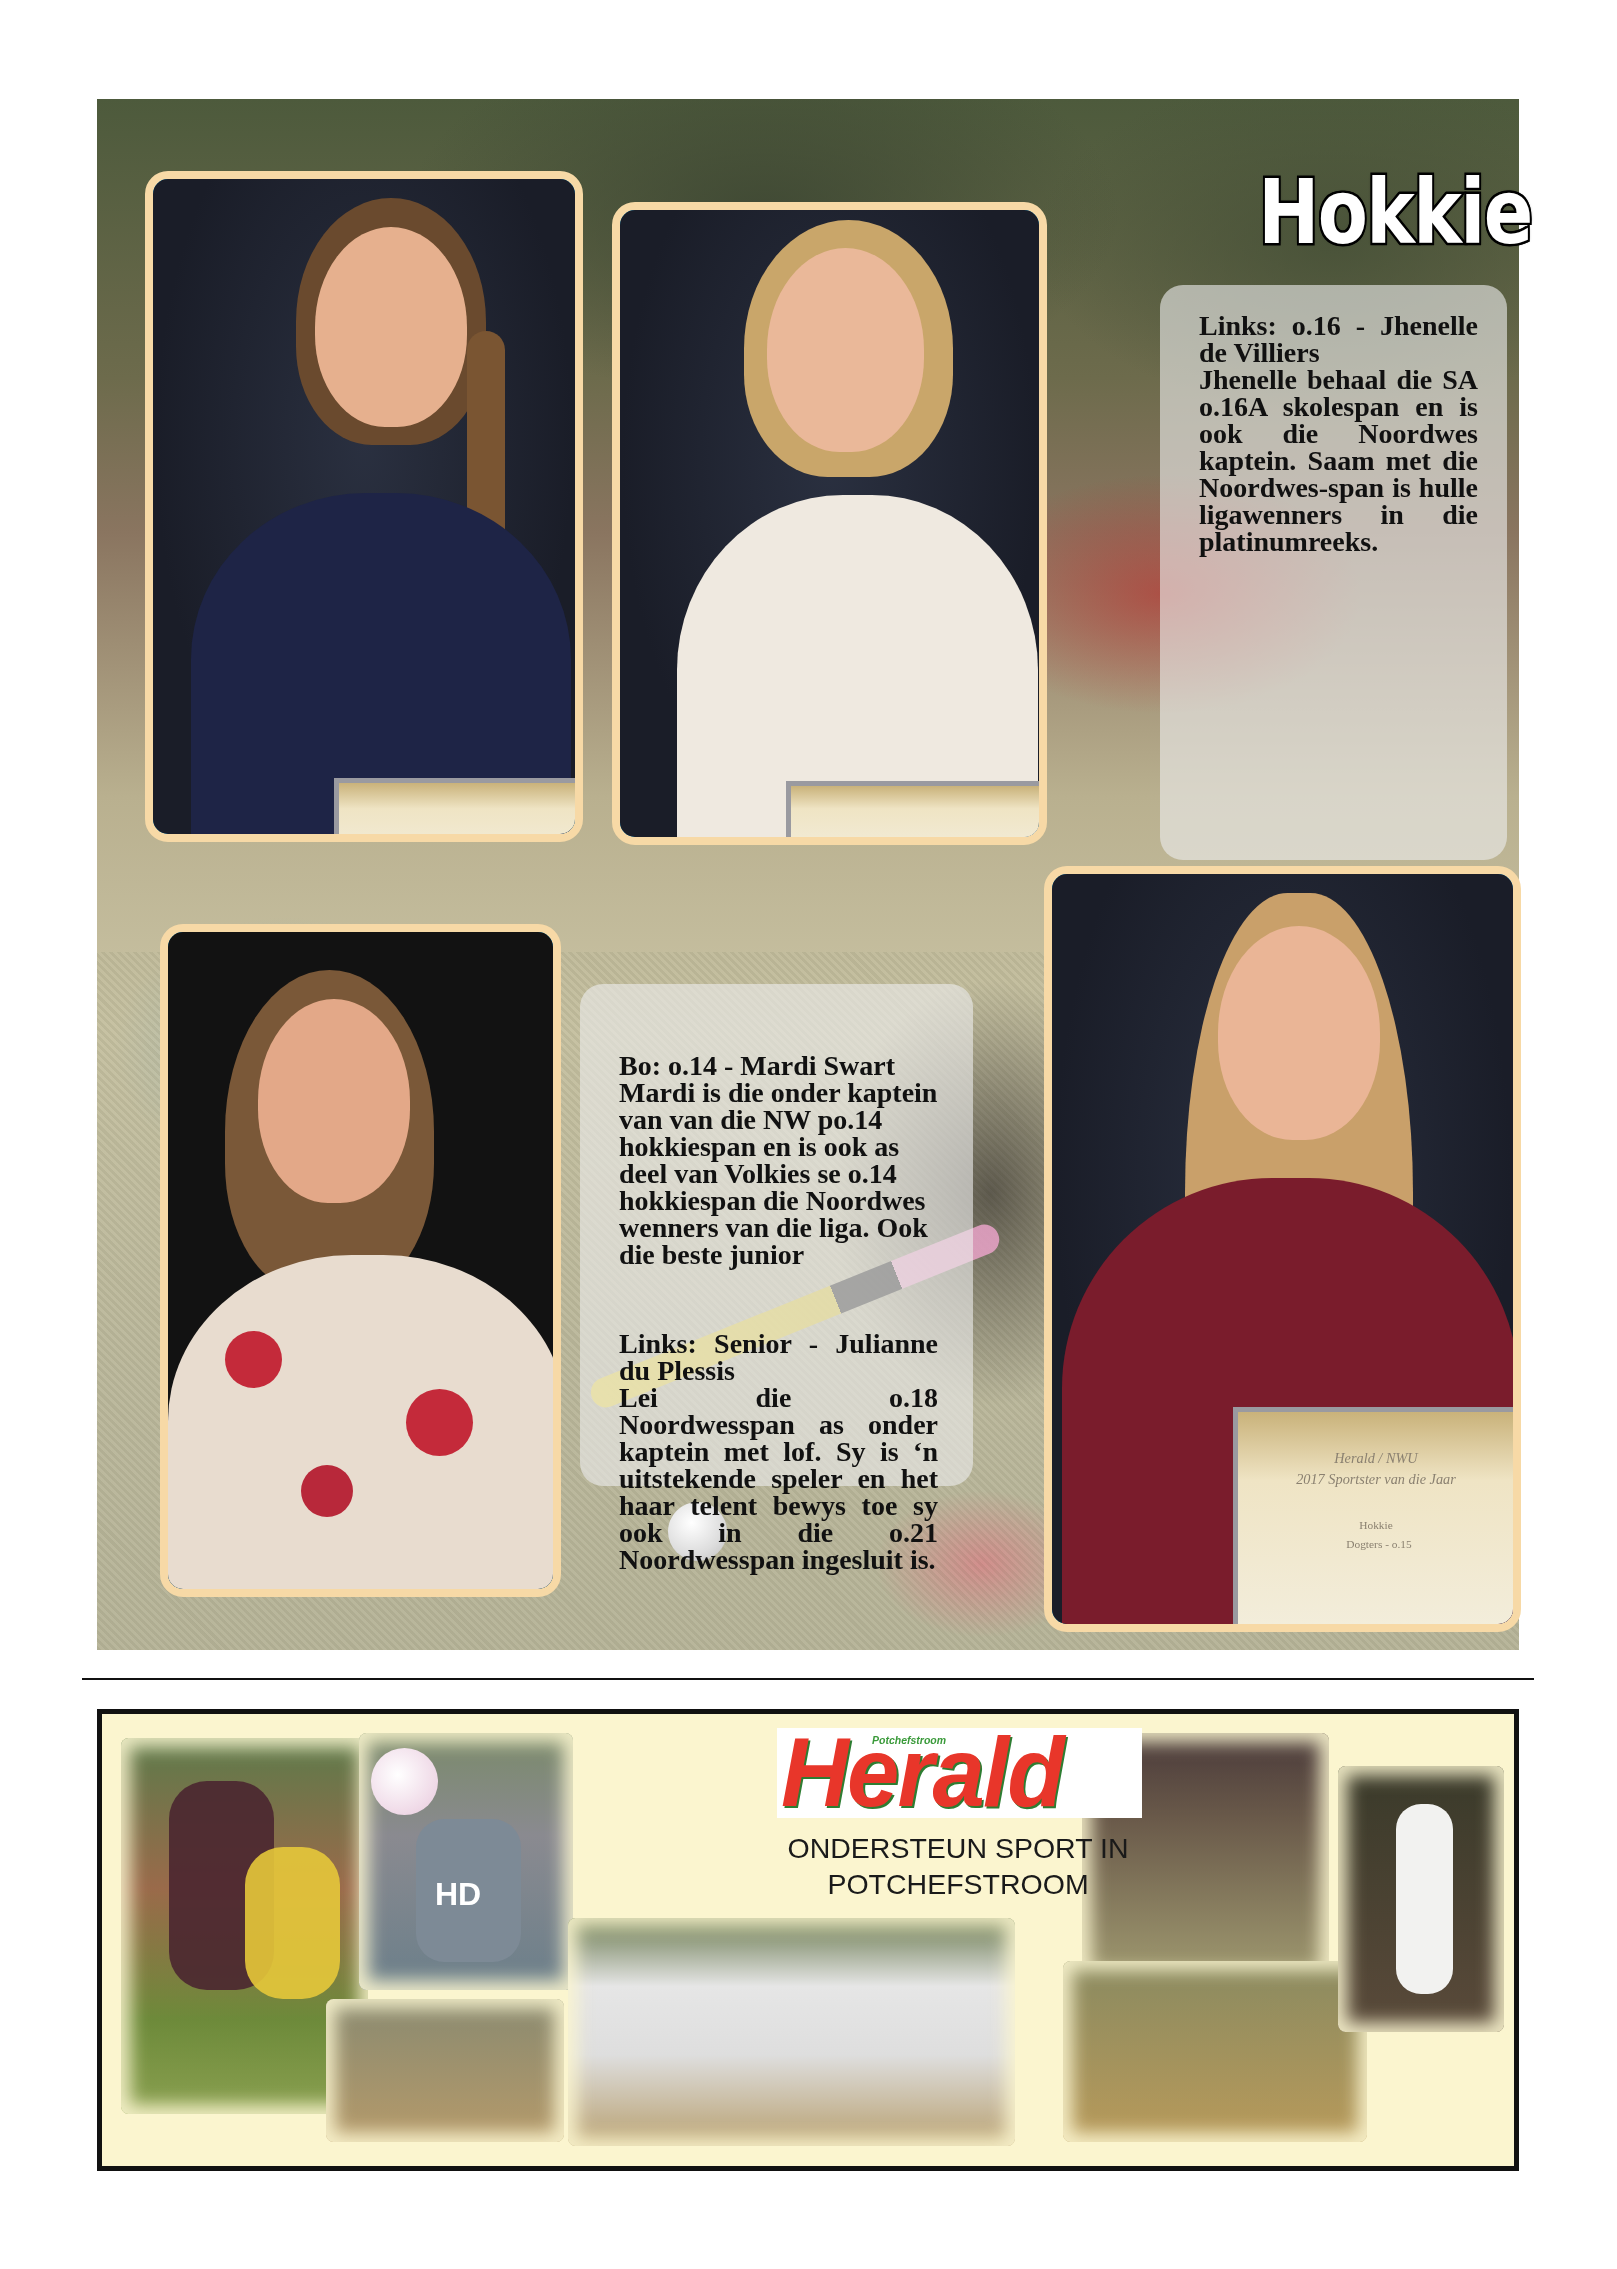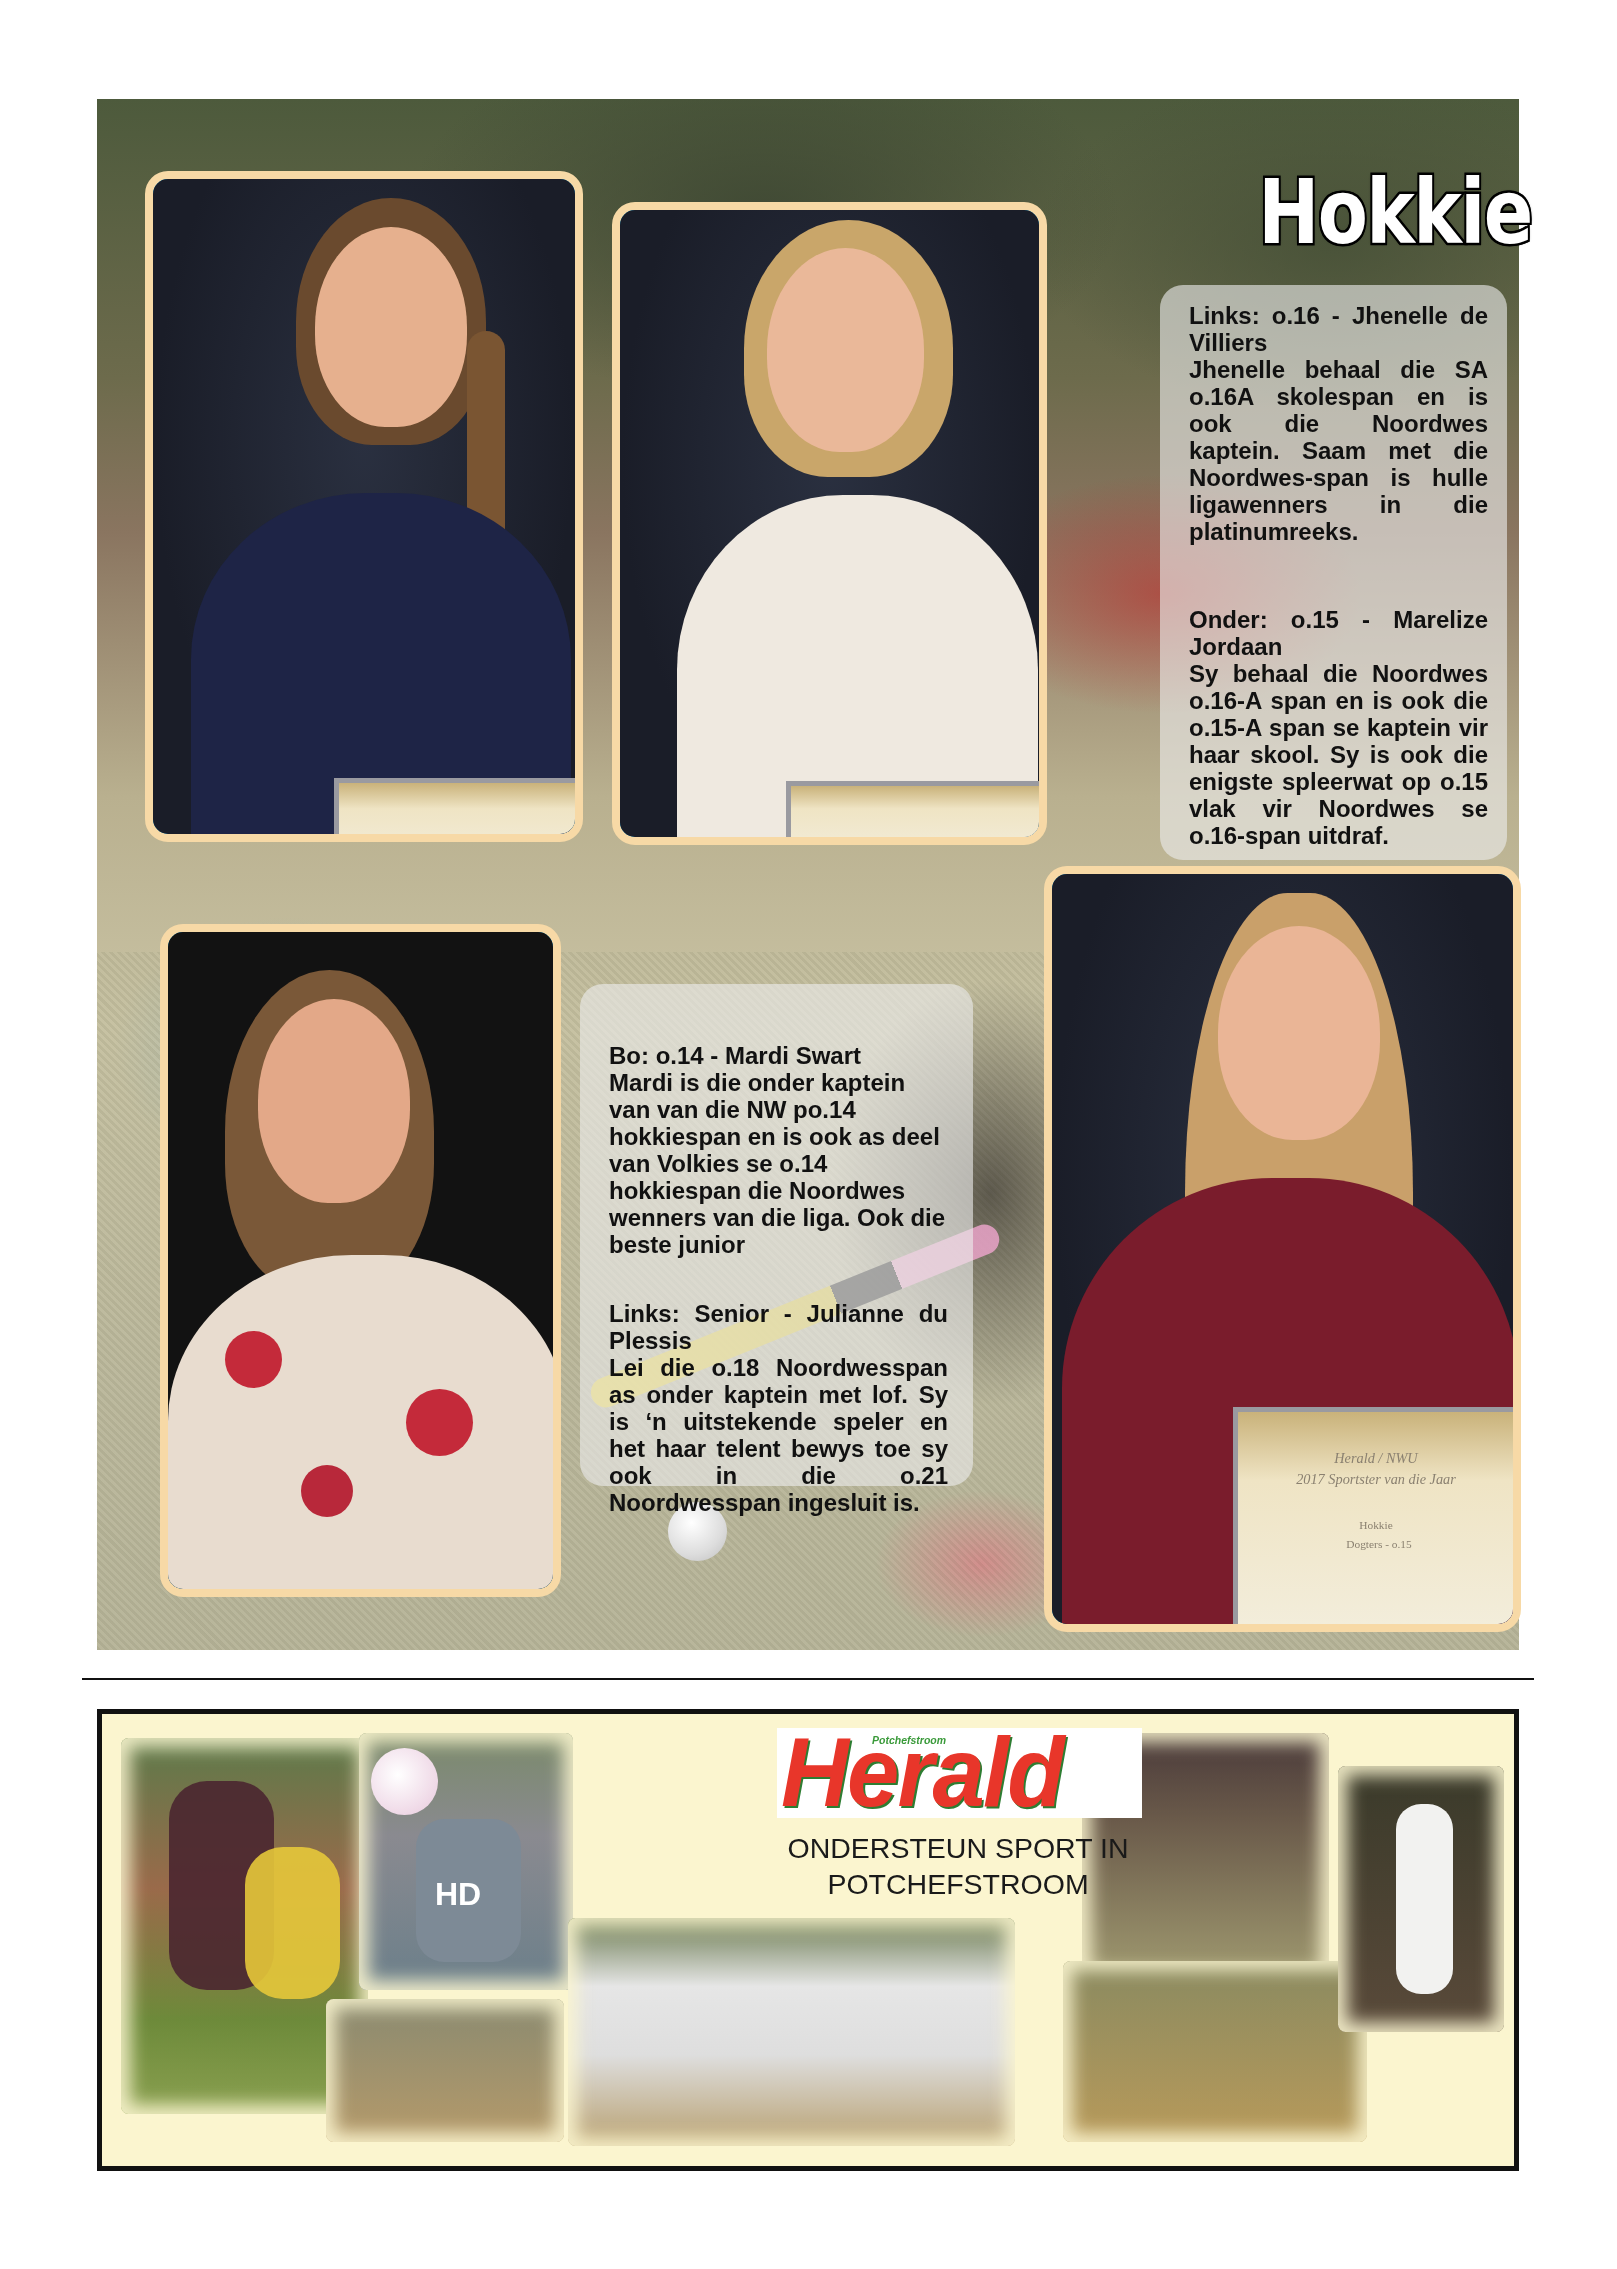--- a/index.html
+++ b/index.html
@@ -73,22 +73,23 @@
     transform:scaleX(0.82); transform-origin:right center;
     -webkit-text-stroke:4.8px #000000; paint-order:stroke fill;
     text-shadow:0 0 3.8px #000, 1.9px 1.9px 0 #000, -1.9px -1.9px 0 #000, 1.9px -1.9px 0 #000, -1.9px 1.9px 0 #000;
   }
 
   
   .caption-box {
     position:absolute; background:rgba(235,235,235,0.62); border-radius:23px; box-sizing:border-box;
   }
   .caption {
-    font-weight:bold; font-size:24px; line-height:27px; color:#111111; text-align:justify;
-    margin:4px;
+    font-weight:bold; font-size:28px; line-height:27px; color:#111111; text-align:justify;
+    margin:14px;
+    font-family:Liberation Serif, serif;
   }
   .caption .head-line { display:block; }
   #caption-box-right { left:1160px; top:285px; width:347px; height:575px; padding:13.3px 15px 0 25px; }
   #caption-box-mid { left:580px; top:984px; width:393px; height:502px; padding:54px 21px 0 25px; }
   .cap-gap { height:53px; }
   .cap-gap-mid { height:34px; }
 
   
   .divider { position:absolute; left:82px; top:1678px; width:1452px; height:1.9px; background:#111111; }
 
@@ -170,24 +171,20 @@
 </div>
 
 <div class="title">Hokkie</div>
 
 <div class="caption-box" id="caption-box-right">
   <p class="caption">
     <span class="head-line">Links: o.16 - Jhenelle de Villiers</span>
     <span>Jhenelle behaal die SA o.16A skolespan en is ook die Noordwes kaptein. Saam met die Noordwes-span is hulle ligawenners in die platinumreeks.</span>
   </p>
   <div class="cap-gap"></div>
-  <p class="caption">
-    <span class="head-line">Onder: o.15 - Marelize Jordaan</span>
-    <span>Sy behaal die Noordwes o.16-A span en is ook die o.15-A span se kaptein vir haar skool. Sy is ook die enigste spleerwat op o.15 vlak vir Noordwes se o.16-span uitdraf.</span>
-  </p>
 </div>
 
 <div class="caption-box" id="caption-box-mid">
   <p class="caption" style="text-align:left;">
     <span class="head-line">Bo:  o.14 - Mardi Swart</span>
     <span>Mardi is die onder kaptein van van die NW po.14 hokkiespan en is ook as deel van Volkies se o.14 hokkiespan die Noordwes wenners van die liga. Ook die beste junior</span>
   </p>
   <div class="cap-gap-mid"></div>
   <p class="caption">
     <span class="head-line">Links: Senior - Julianne du Plessis</span>

